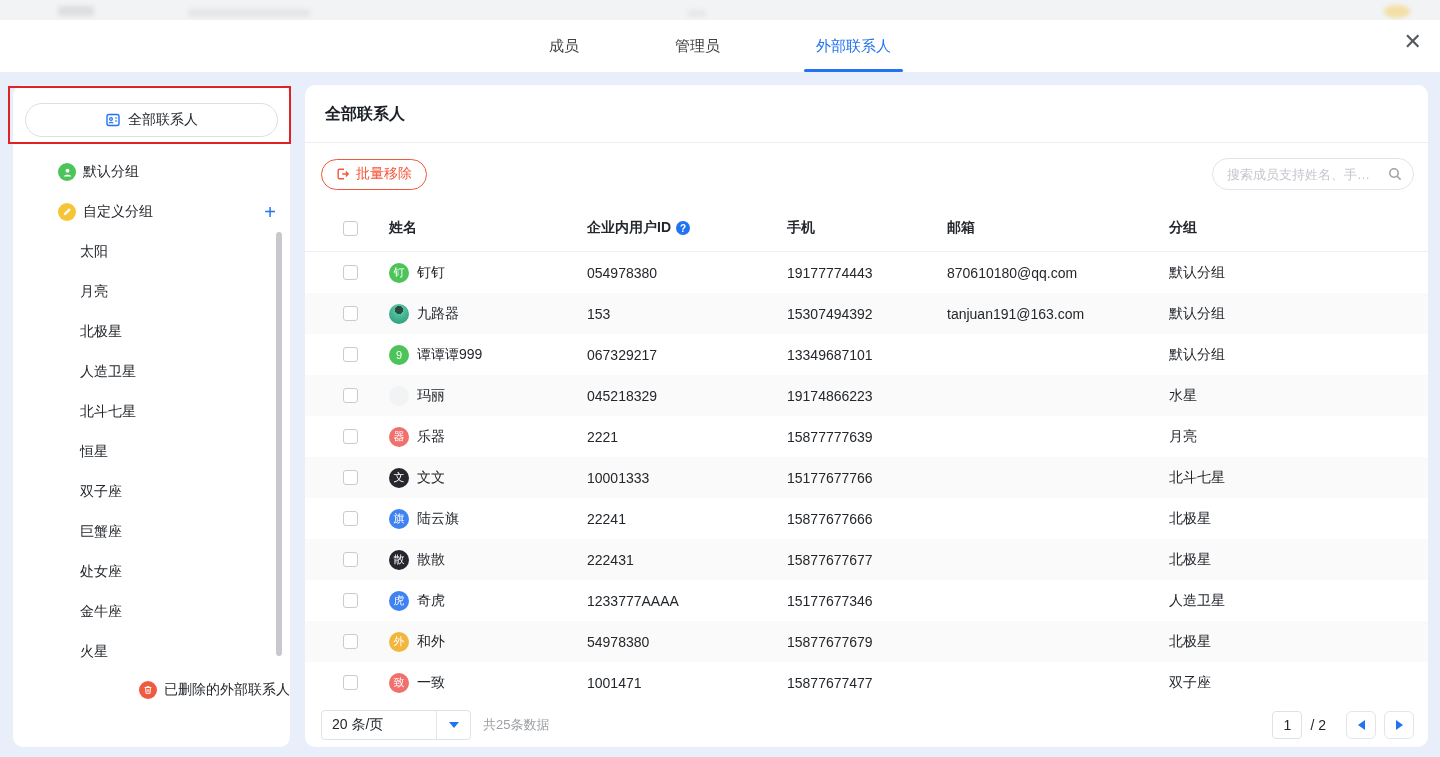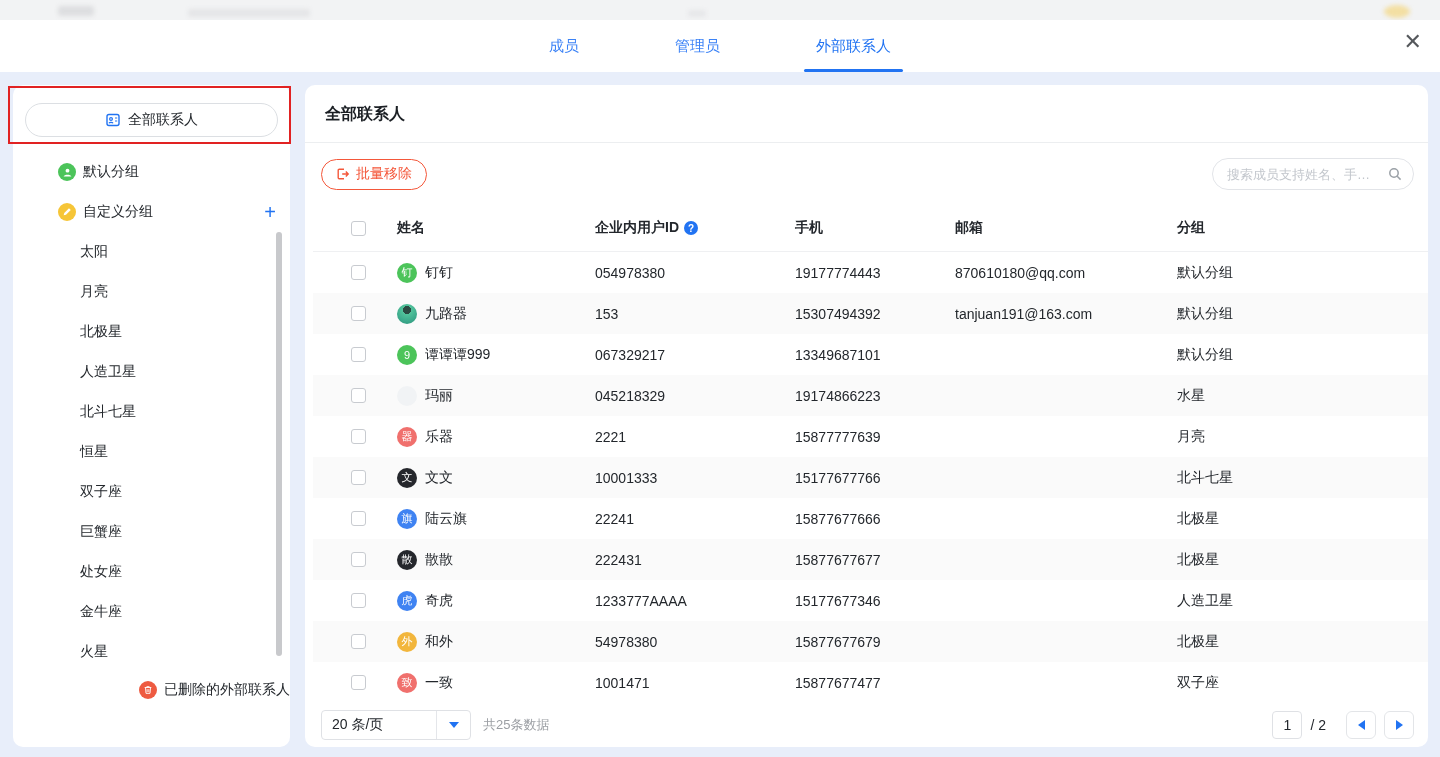--- a/index.html
+++ b/index.html
@@ -13,21 +13,21 @@
   .ghost-smudge { position:absolute; border-radius:3px; filter:blur(2px); }
   .gs1 { left:58px; top:6px; width:36px; height:10px; background:#dddee0; }
   .gs2 { left:188px; top:9px; width:122px; height:8px; background:#e4e5e7; }
   .gs3 { left:688px; top:10px; width:18px; height:7px; background:#e6e7e9; }
   .gs4 { left:1384px; top:5px; width:26px; height:13px; background:#f3dfa3; border-radius:50%; }
 
   
   .tabbar { position:absolute; top:20px; left:0; width:1440px; height:52px; background:#fff;
             display:flex; justify-content:center; align-items:center; gap:92px; }
   .tab { position:relative; height:52px; display:flex; align-items:center; font-size:15px;
-         color:#3b82f6; cursor:pointer; padding:0 2px; }
+         color:#404040; cursor:pointer; padding:0 2px; }
   .tab.active { color:#2173f2; }
   .tab.active::after { content:""; position:absolute; left:-10px; right:-10px; bottom:0;
          height:3px; background:#2173f2; border-radius:2px; }
   .close-btn { position:absolute; top:31px; right:18px; font-size:22px; color:#55585c;
          line-height:1; cursor:pointer; }
 
   
   .sidebar { position:absolute; left:13px; top:85px; width:277px; height:662px;
              background:#fff; border-radius:10px; }
   .all-contacts-btn { margin:18px auto 0; width:253px; height:34px; border:1px solid #dcdfe3;
@@ -57,21 +57,21 @@
   .batch-btn { height:31px; padding:0 14px; border:1px solid #f4573a; border-radius:16px;
           color:#f4573a; font-size:14px; display:flex; align-items:center; gap:6px;
           background:#fff; cursor:pointer; }
   .search-box { width:202px; height:32px; border:1px solid #e2e4e8; border-radius:16px;
           display:flex; align-items:center; padding:0 10px 0 14px; }
   .search-box input { border:none; outline:none; flex:1; font-size:13px; color:#555;
           background:transparent; font-family:inherit; min-width:0; }
   .search-box input::placeholder { color:#c2c6cc; }
 
   .trow { display:grid; grid-template-columns:60px 198px 200px 160px 222px 1fr;
-          align-items:center; padding-left:24px; font-size:14px; color:#23272c;margin-left:8px; }
+          align-items:center; padding-left:24px; font-size:14px; color:#23272c; }
   .thead { height:47px; font-weight:700; color:#23272c; border-bottom:1px solid #eff0f2; }
   .tbody .trow { height:41px; }
   .tbody .trow:nth-child(even) { background:#fafafa; }
   .cb { width:15px; height:15px; border:1px solid #c8cbd0; border-radius:3px; margin-left:14px;
           background:#fff; cursor:pointer; }
   .name-cell { display:flex; align-items:center; gap:8px; }
   .avatar { width:20px; height:20px; border-radius:50%; color:#fff; font-size:11px;
           display:flex; align-items:center; justify-content:center; flex:0 0 20px; }
   .help-icon { display:inline-flex; width:14px; height:14px; border-radius:50%; background:#2173f2;
           color:#fff; font-size:10px; font-weight:700; align-items:center; justify-content:center;

